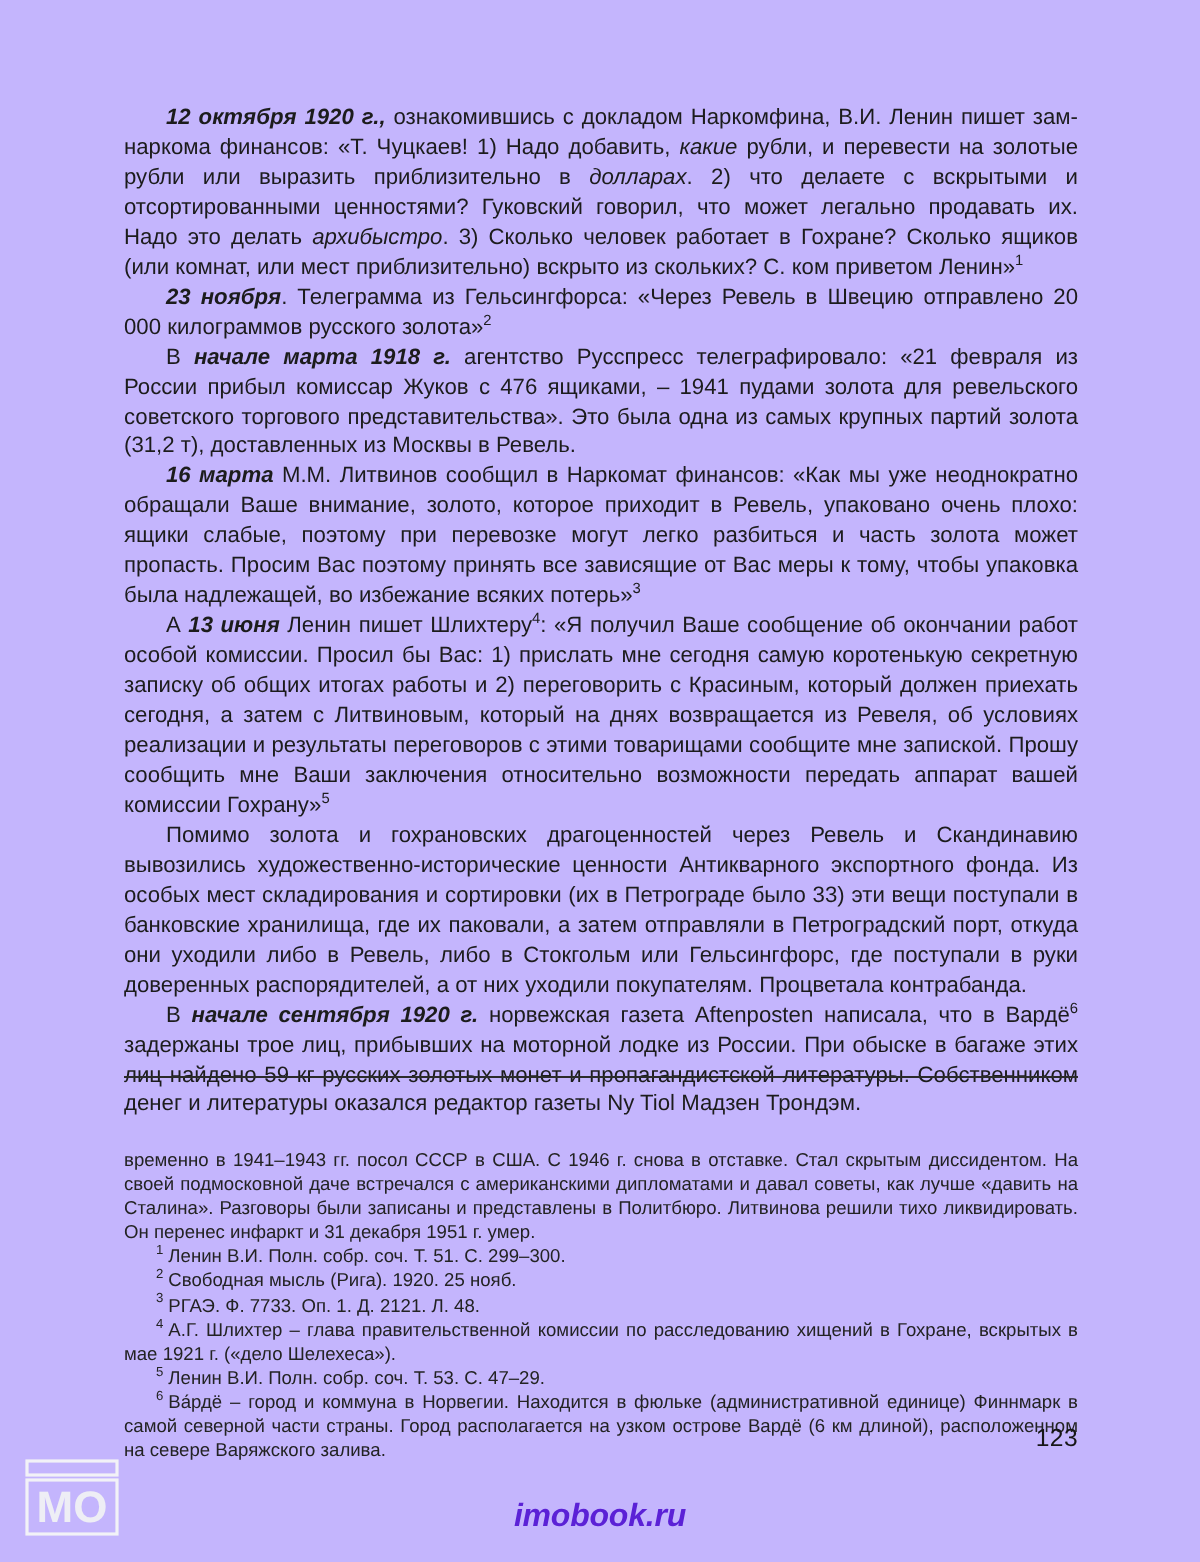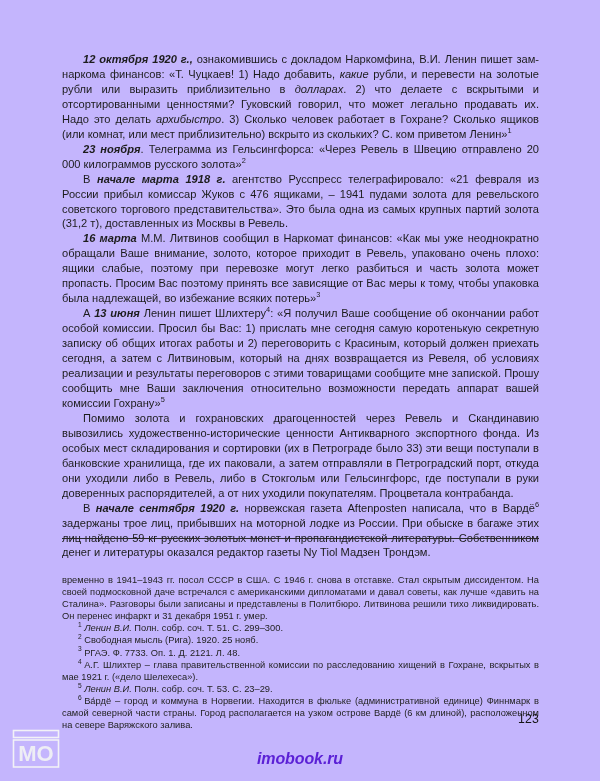--- a/index.html
+++ b/index.html
@@ -87,21 +87,20 @@
     margin: 0;
     text-indent: 16px;
   }
   .fn-item .marker {
     font-size: 6.6px;
     vertical-align: super;
     line-height: 0;
     margin-right: 2.5px;
   }
   .fn-item .src {
-    font-style: italic;
   }
 
   
   .folio {
     position: absolute;
     left: 0;
     top: 712px;
     width: 539px;
     text-align: right;
     font-size: 12.3px;
@@ -162,21 +161,21 @@
     <p class="fn-cont">временно в 1941–1943 гг. посол СССР в США. С 1946 г. снова в отставке. Стал скрытым диссидентом. На своей подмосковной даче встречался с американскими дипломатами и давал советы, как лучше «давить на Сталина». Разговоры были записаны и представлены в Политбюро. Литвинова решили тихо ликвидировать. Он перенес инфаркт и 31 декабря 1951 г. умер.</p>
 
     <p class="fn-item"><span class="marker">1</span><span class="src">Ленин В.И.</span><span> Полн. собр. соч. Т. 51. С. 299–300.</span></p>
 
     <p class="fn-item"><span class="marker">2</span><span class="src"></span><span>Свободная мысль (Рига). 1920. 25 нояб.</span></p>
 
     <p class="fn-item"><span class="marker">3</span><span class="src"></span><span>РГАЭ. Ф. 7733. Оп. 1. Д. 2121. Л. 48.</span></p>
 
     <p class="fn-item"><span class="marker">4</span><span class="src"></span><span>А.Г. Шлихтер – глава правительственной комиссии по расследованию хищений в Гохране, вскрытых в мае 1921 г. («дело Шелехеса»).</span></p>
 
-    <p class="fn-item"><span class="marker">5</span><span class="src">Ленин В.И.</span><span> Полн. собр. соч. Т. 53. С. 23–29.</span></p>
+    <p class="fn-item"><span class="marker">5</span><span class="src">Ленин В.И.</span><span> Полн. собр. соч. Т. 53. С. 47–29.</span></p>
 
     <p class="fn-item"><span class="marker">6</span><span class="src"></span><span>Ва́рдё – город и коммуна в Норвегии. Находится в фюльке (административной единице) Финнмарк в самой северной части страны. Город располагается на узком острове Вардё (6 км длиной), расположенном на севере Варяжского залива.</span></p>
 
   </div>
 
   <div class="folio">123</div>
 
   <div class="wm-url">imobook.ru</div>
 
   <div class="wm-logo">

